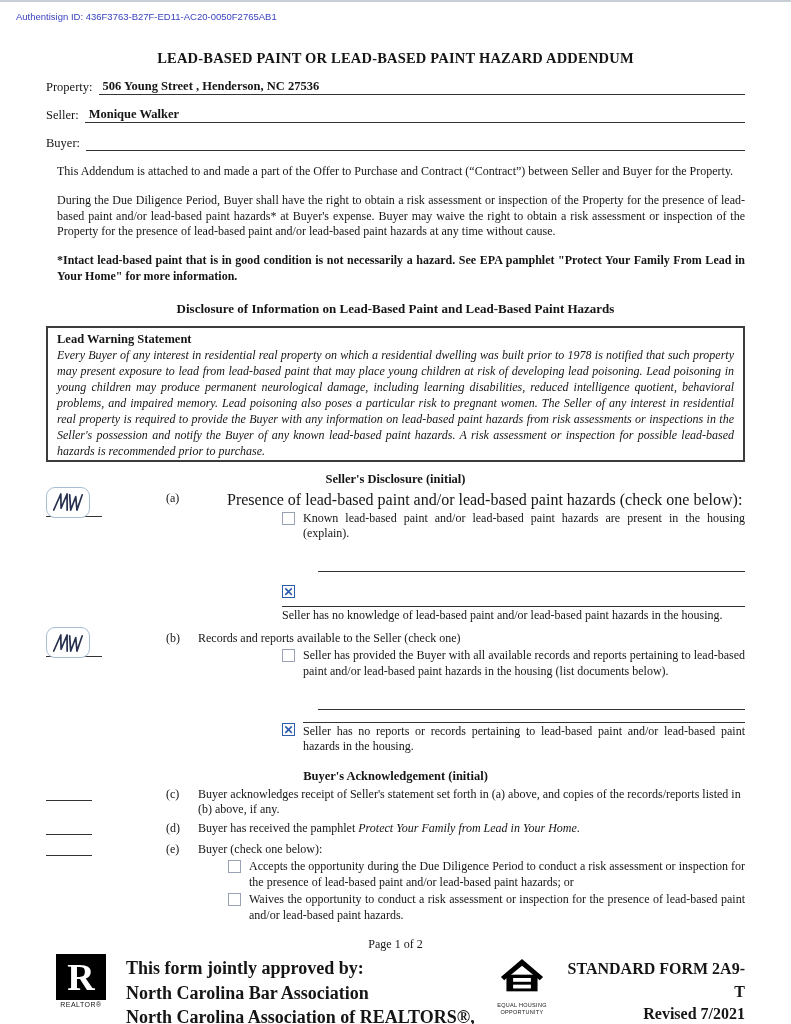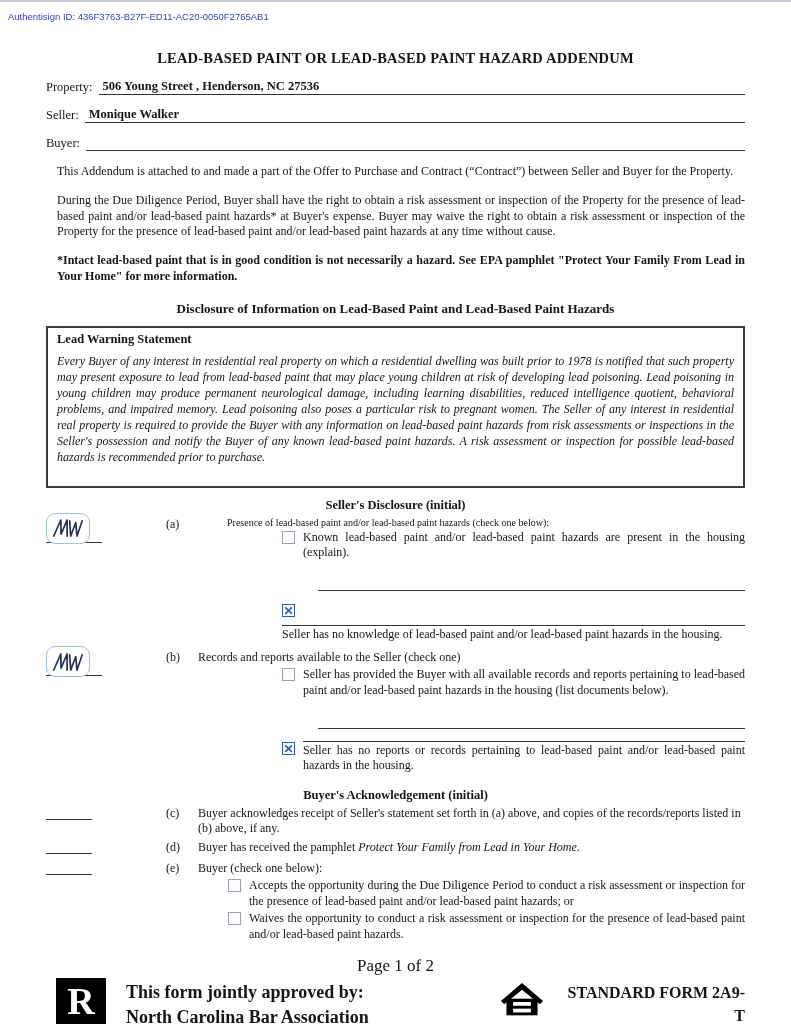--- a/index.html
+++ b/index.html
@@ -3,79 +3,79 @@
 <meta charset="utf-8">
 <style>
   * { box-sizing: border-box; }
   html,body { margin:0; padding:0; background:#e8e8e8; }
   .page {
     position:relative; width:791px; height:1024px; margin:0 auto;
     background:#ffffff; font-family:"Liberation Serif", serif; color:#151515;
     overflow:hidden; border-top:2px solid #c9cdd6;
   }
   .auth-id {
-    position:absolute; top:9px; left:8px;
+    position:absolute; top:9px; left:16px;
     font-family:"Liberation Sans", sans-serif; font-size:9.5px; color:#3a43c0;
   }
   .content { padding:0 46px; }
   .doc-title {
     margin-top:48px; text-align:center; font-weight:bold; font-size:14.5px;
     letter-spacing:0.2px;
   }
   
   .field-row { display:flex; align-items:flex-end; margin-top:12px; font-size:12.5px; }
   .field-row .lbl { flex:0 0 auto; padding-right:6px; }
   .field-line {
     flex:1 1 auto; border-bottom:1px solid #333; min-height:16px;
     font-weight:bold; padding-left:4px; font-size:12.5px;
   }
   .para { font-size:12px; line-height:1.32; text-align:justify; margin-top:13px;margin-left:11px; }
   .para.bold { font-weight:bold; }
   .section-heading { text-align:center; font-weight:bold; font-size:13px; margin-top:16px; }
   .warning-box {
-    margin-top:9px; border:2px solid #3c3c3c; padding:4px 9px 20px 9px;
+    margin-top:9px; border:2px solid #3c3c3c; padding:4px 9px 0 9px;
   }
   .warning-box .wtitle { font-weight:bold; font-size:12.5px; }
-  .warning-box .wbody { font-style:italic; font-size:12px; line-height:1.33; text-align:justify; margin-top:7px; }
+  .warning-box .wbody { font-style:italic; font-size:12px; line-height:1.33; text-align:justify; margin-top:1px; }
 
   .subhead { font-weight:bold; font-size:12.5px; margin-top:10px;text-align:center; }
 
   .disc-row { display:grid; grid-template-columns:80px 72px 1fr; margin-top:4px; }
   .init-cell { position:relative; padding-top:2px; }
   .sig-line { display:inline-block; width:56px; border-bottom:1px solid #333; height:24px; }
   .sig-box {
     position:absolute; top:-4px; left:0; width:44px; height:31px;
     border:1.5px solid #a9bdd6; border-radius:9px; background:#fff;
     display:flex; align-items:center; justify-content:center;
   }
   .sig-box svg { transform:skewX(-6deg); }
   .letter-cell { padding-left:40px; font-size:12px; }
   .body-cell { font-size:12px; }
-  .intro-line { padding-left:29px; font-size:10px; }
+  .intro-line { padding-left:29px; font-size:16px; }
   .opt-row { display:flex; gap:8px; margin-left:84px; margin-top:2px; }
   .opt-row .opt-text { flex:1 1 auto; font-size:12px; line-height:1.3; text-align:justify; }
   .checkbox {
     flex:0 0 auto; width:13px; height:13px; margin-top:1px;
     border:1px solid #98a2b4; background:#fff; position:relative;
   }
   .checkbox.checked { border:1.5px solid #2e5cad; }
   .checkbox.checked::after {
     content:"\2715"; position:absolute; left:0; right:0; top:-1px;
     text-align:center; color:#2e5cad; font-weight:bold; font-size:12px;
     font-family:"Liberation Sans", sans-serif;
   }
   .write-line { margin-left:120px; border-bottom:1px solid #333; height:14px; }
   .write-line.tall { margin-top:14px; }
   .topline { border-top:1px solid #333; padding-top:1px; }
 
   .ack-row { display:grid; grid-template-columns:80px 72px 1fr; margin-top:3px; }
   .ack-line { display:inline-block; width:46px; border-bottom:1px solid #333; height:13px; }
   .ital { font-style:italic; }
 
-  .page-num { text-align:center; font-size:17px; margin-top:14px; }
+  .page-num { text-align:center; font-size:12px; margin-top:14px; }
 
   .footer-grid { display:flex; margin-top:2px; padding:0 0 0 4px; }
   .realtor-logo { width:62px; flex:0 0 auto; text-align:center; }
   .realtor-box {
     width:50px; height:46px; background:#000; color:#fff; margin:0 auto;
     display:flex; align-items:center; justify-content:center;
     font-family:"Liberation Serif", serif; font-weight:bold; font-size:38px; line-height:1;
   }
   .realtor-label { font-size:7px; letter-spacing:0.5px; margin-top:1px; font-family:"Liberation Sans", sans-serif; }
   .approved { flex:1 1 auto; padding-left:14px; font-weight:bold; font-size:18px; line-height:1.35; padding-top:2px; }

